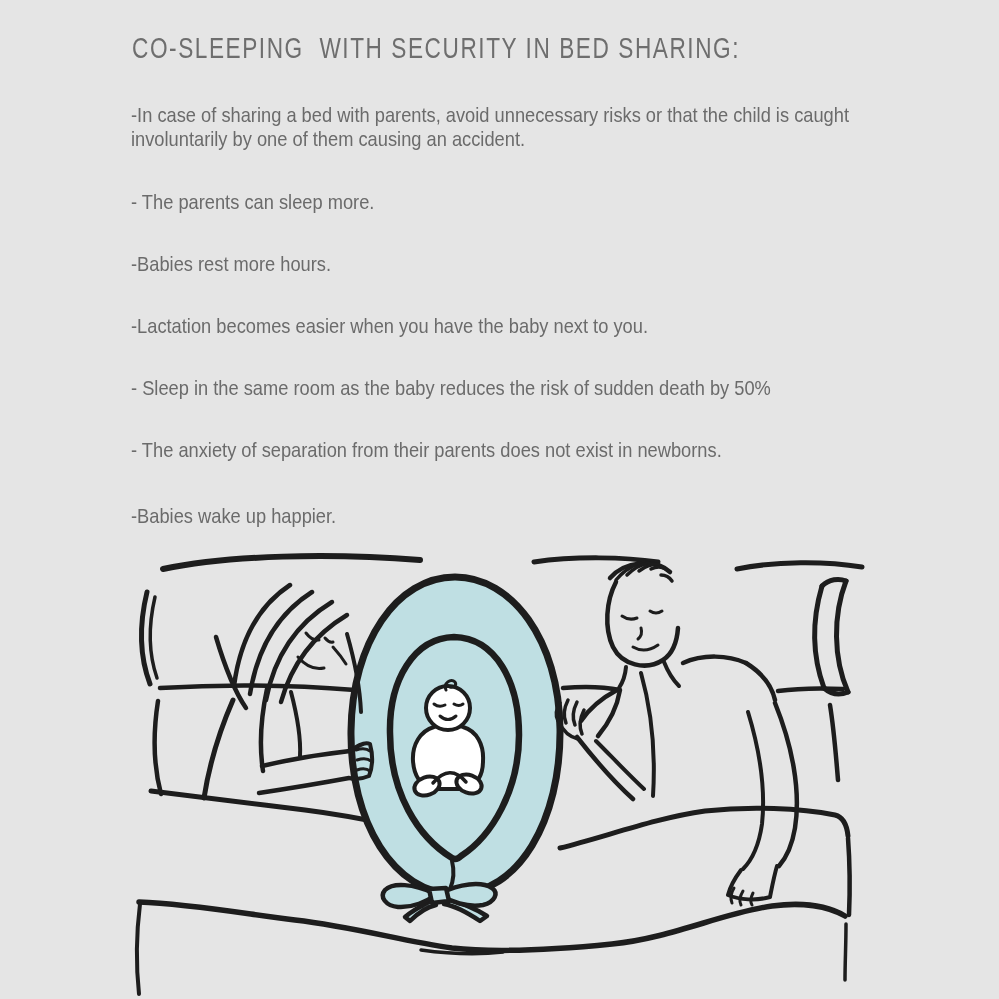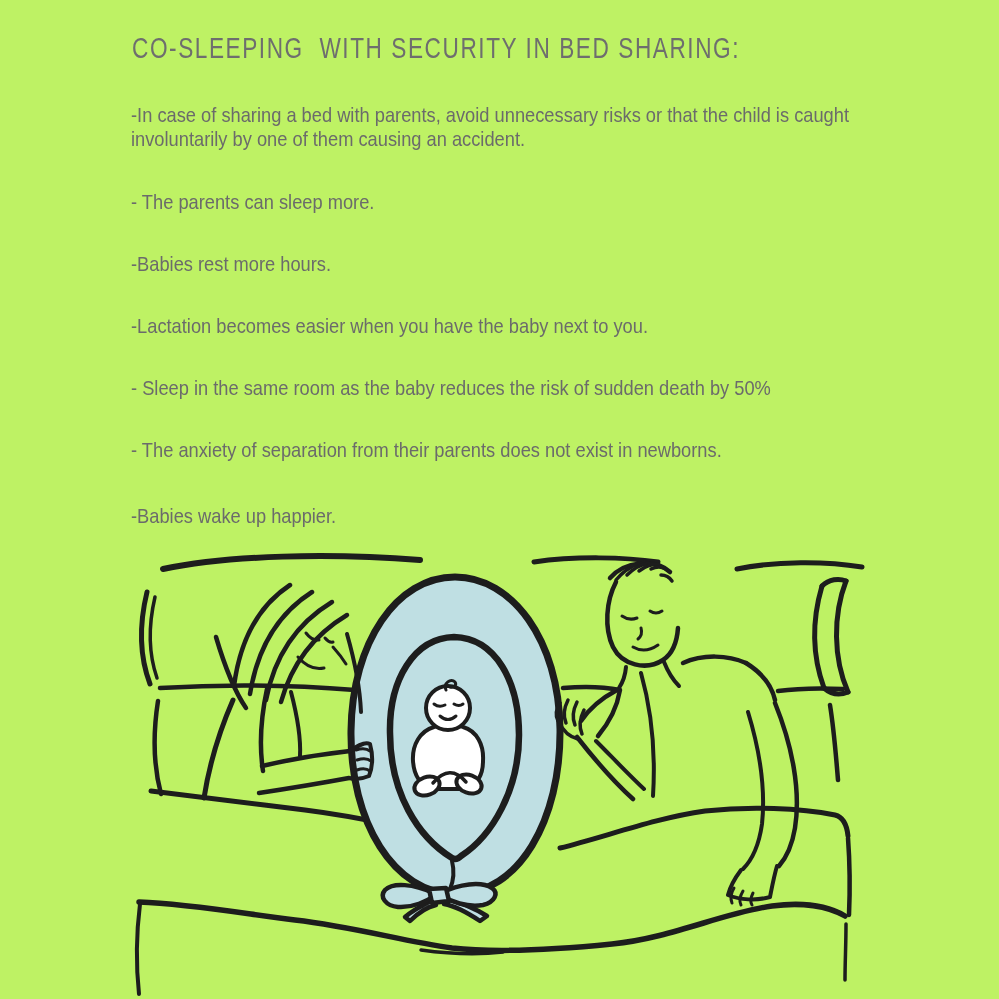--- a/index.html
+++ b/index.html
@@ -1,17 +1,17 @@
 <!DOCTYPE html>
 <html><head>
 <meta charset="utf-8">
 <style>
   html,body{margin:0;padding:0;width:999px;height:999px;background:#ffffff;overflow:hidden;
     font-family:"Liberation Sans",sans-serif;}
-  .canvas{position:absolute;inset:0;width:999px;height:999px;background:#bef264;text-decoration:underline;}
+  .canvas{position:absolute;inset:0;width:999px;height:999px;background:#e5e5e5;text-decoration:underline;}
   .title{position:absolute;left:132px;top:32px;margin:0;font-size:29px;font-weight:400;
     color:#6e6e6e;letter-spacing:2px;white-space:pre;transform:scaleX(0.78);transform-origin:0 0;}
   .b{position:absolute;left:131px;width:900px;font-size:21px;line-height:24px;color:#6b6b6b;
     letter-spacing:0;transform:scaleX(0.87);transform-origin:0 0;white-space:pre-wrap;}
   .b1{top:103px}.b2{top:190px}.b3{top:252px}.b4{top:314px}.b5{top:376px}.b6{top:438px}.b7{top:504px}
   svg.illo{position:absolute;left:0;top:0;width:999px;height:999px;}
 </style>
 </head>
 <body>
 

